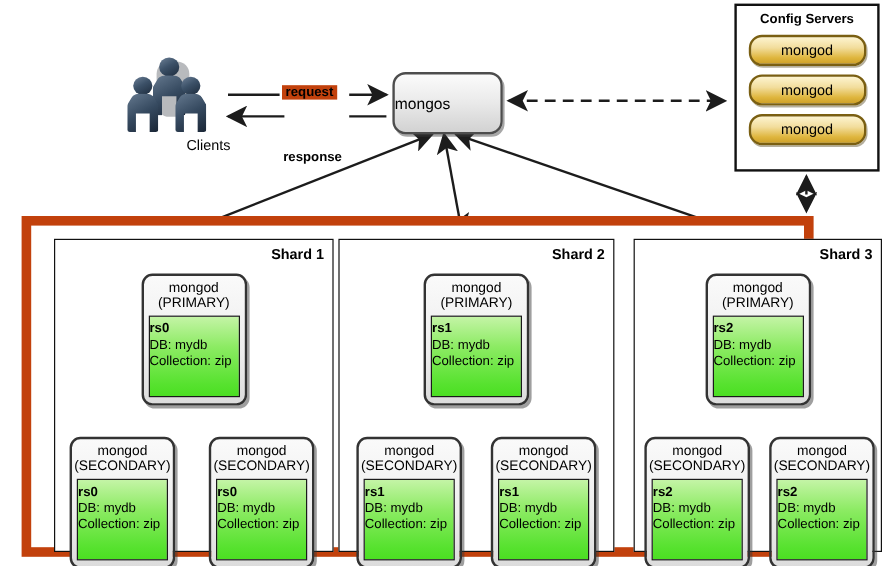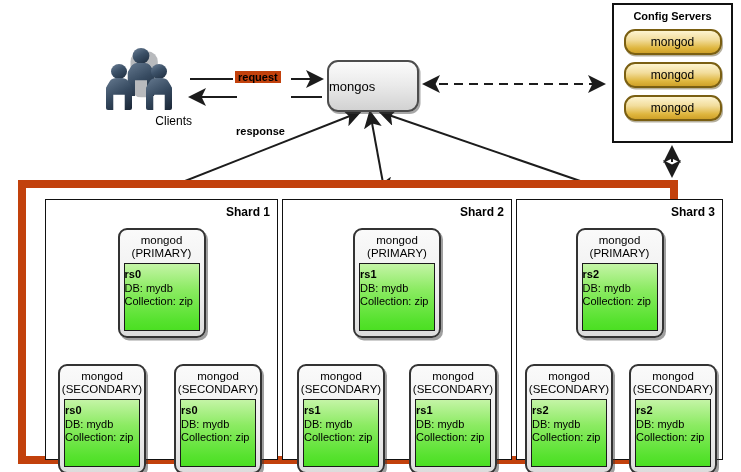--- a/index.html
+++ b/index.html
@@ -127,21 +127,21 @@
   .shard-box {
     position: absolute;
     top: 11px;
     height: 261px;
     border: 1.5px solid #111;
     background: #fff;
     box-sizing: border-box;
   }
   #shard-0 { left: 19px;  width: 233px; }
   #shard-1 { left: 256px; width: 230px; }
-  #shard-2 { left: 490px; width: 207px; }
+  #shard-2 { left: 502px; width: 207px; }
   .shard-label {
     position: absolute;
     right: 7px; top: 5px;
     font-size: 12px;
     font-weight: bold;
     color: #000;
   }
 
   
   .node {

